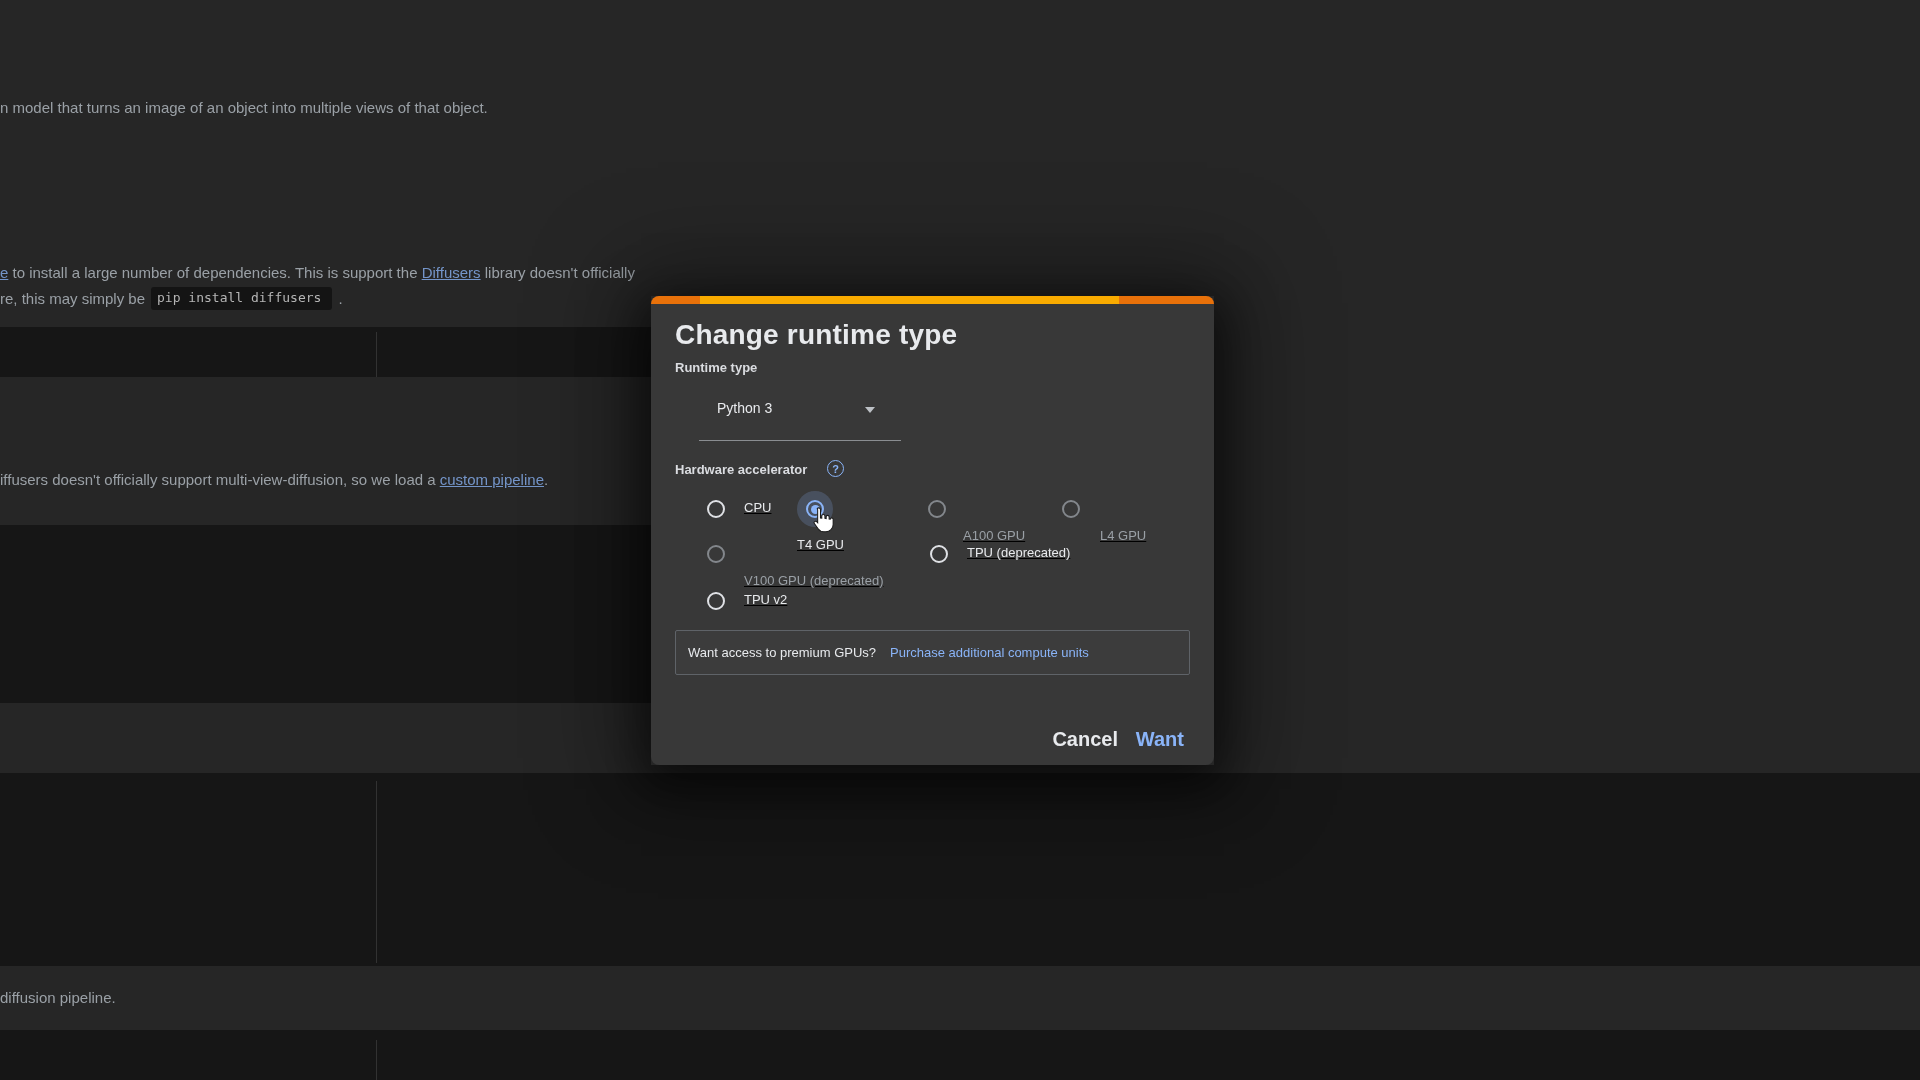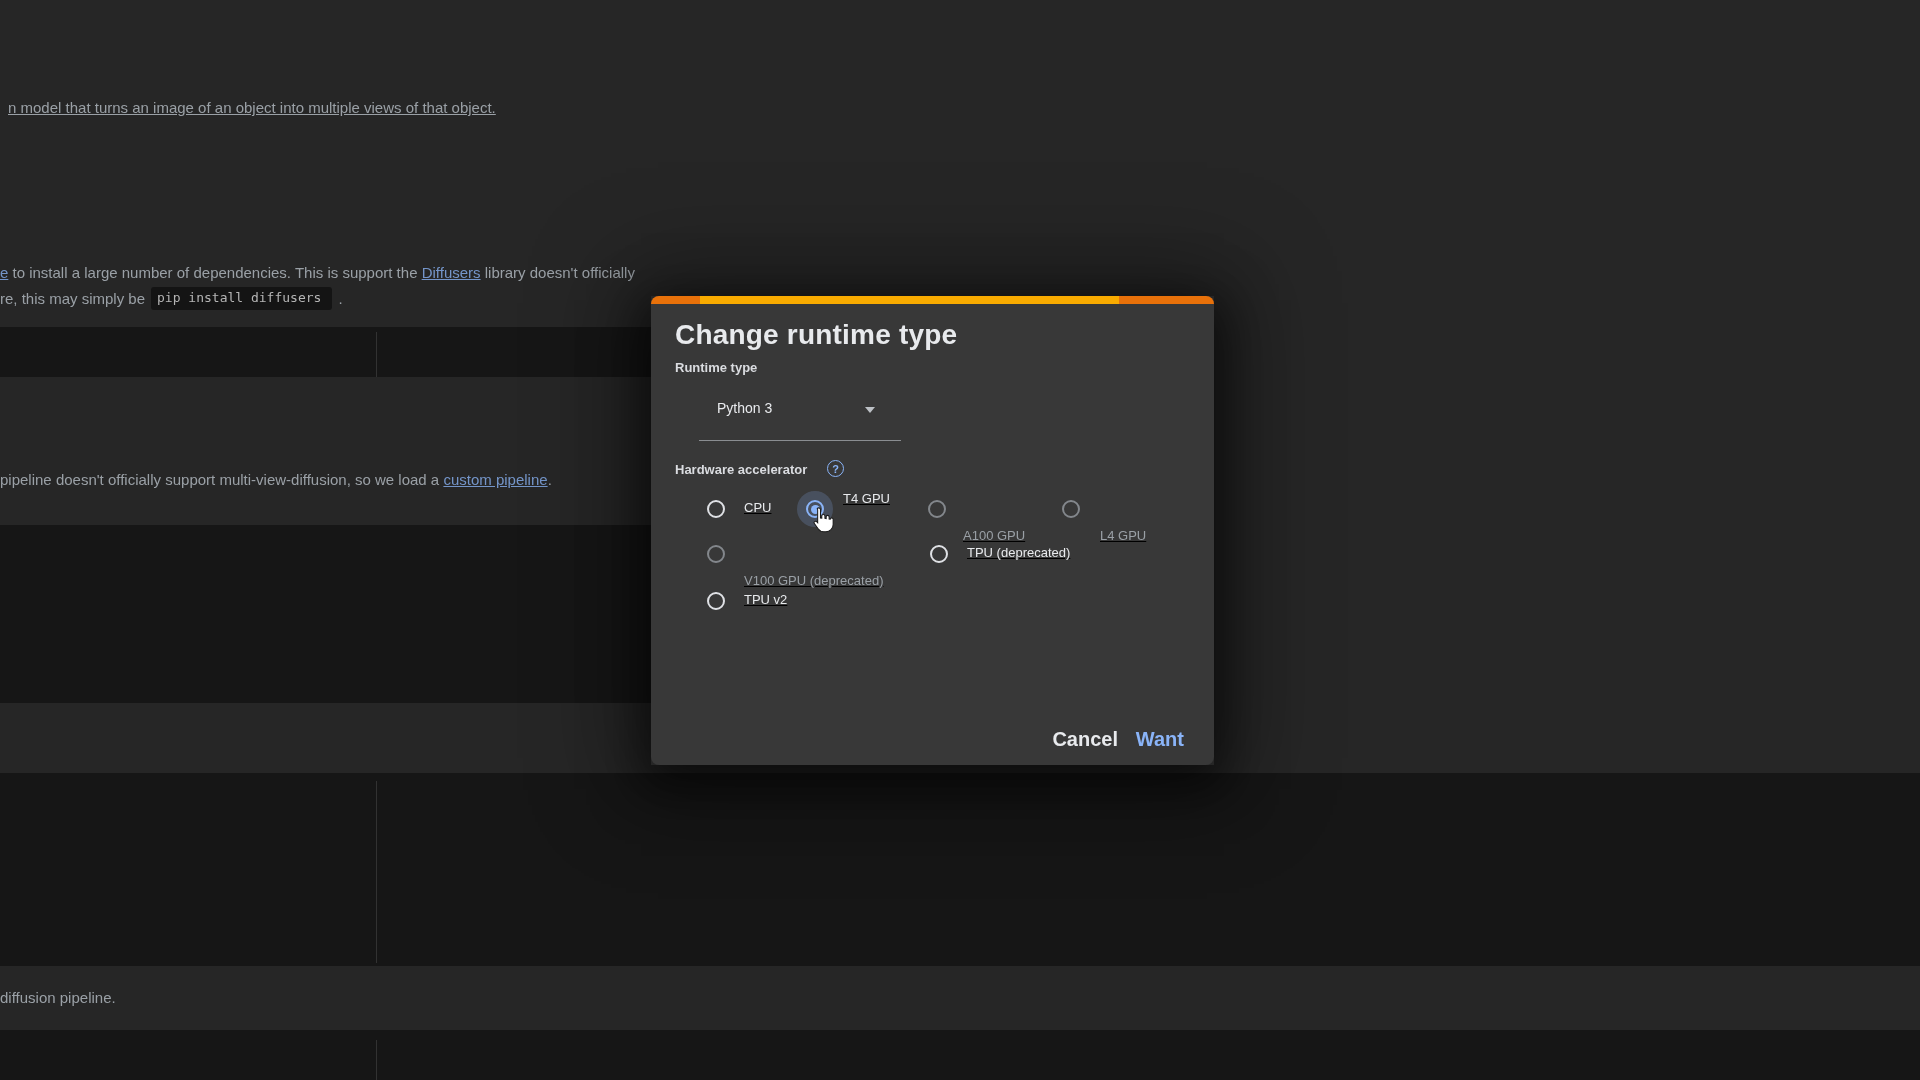--- a/index.html
+++ b/index.html
@@ -71,57 +71,57 @@
 
   .opt { position:absolute; display:flex; align-items:flex-start; gap:19px; cursor:pointer;text-decoration:underline; }
   .radio { width:18px; height:18px; border-radius:50%; border:2px solid #dfe1e5; flex:0 0 18px; }
   .radio.disabled { border-color:#83878c; }
   .halo { width:36px; height:36px; border-radius:50%; background:rgba(138,180,248,0.20);
     display:flex; align-items:center; justify-content:center; flex:0 0 36px; }
   .radio.selected { border-color:#8ab4f8; display:flex; align-items:center; justify-content:center; }
   .radio-dot { width:9px; height:9px; border-radius:50%; background:#8ab4f8; }
   .opt-label { font-size:13px; font-weight:500; color:#e8eaed; white-space:nowrap; }
   .opt-label.disabled { color:#9aa0a6;margin-top:28px; }
-  .opt.t4 { gap:10px; }
+  .opt.t4 { gap:10px;flex-direction:column; }
 
   .banner { position:absolute; left:24px; top:334px; width:515px; height:45px;
     border:1px solid #5f6368; border-radius:2px; background:#3c3c3c;
     display:flex; align-items:center; padding-left:12px; gap:14px; }
   .banner-q { font-size:13px; font-weight:500; color:#e8eaed; }
   .banner-link { font-size:13px; font-weight:500; color:#8ab4f8; cursor:pointer; }
 
   .btn { position:absolute; top:430px; height:26px; line-height:26px;
     font-size:20px; font-weight:600; cursor:pointer; }
   .btn-cancel { right:96px; color:#e8eaed; }
   .btn-save { right:30px; color:#8ab4f8; }
 
   .cursor { position:absolute; left:809px; top:505px; width:28px; height:32px; z-index:9; }
 </style>
 </head>
 <body>
 
-<div class="bgtext" style="left:8px; top:99px;text-decoration:underline;">n model that turns an image of an object into multiple views of that object.</div>
+<div class="bgtext" style="left:0; top:99px;">n model that turns an image of an object into multiple views of that object.</div>
 
 <div class="bgtext" style="left:0; top:264px;">
   <span class="bglink">e</span><span> to install a large number of dependencies. This is support the </span><span class="bglink">Diffusers</span><span> library doesn't officially</span>
 </div>
 
 <div class="bgtext" style="left:0; top:287px; display:flex; align-items:center; gap:6px;">
   <span>re, this may simply be</span>
   <span class="chip">pip install diffusers</span>
   <span>.</span>
 </div>
 
 <div class="codeblock" style="left:0; top:327px; width:652px; height:50px;">
   <div class="mono" style="left:2px; top:343px;"><span class="u">face.co/spaces/dylanebert/multi-view-diffusion/raw/main/requirements.txt</span></div>
 </div>
 <div class="vline" style="left:376px; top:332px; height:45px;"></div>
 
 <div class="bgtext" style="left:0; top:471px;">
-  <span>pipeline doesn't officially support multi-view-diffusion, so we load a </span><span class="bglink">custom pipeline</span><span>.</span>
+  <span>iffusers doesn't officially support multi-view-diffusion, so we load a </span><span class="bglink">custom pipeline</span><span>.</span>
 </div>
 
 <div class="codeblock" style="left:0; top:525px; width:652px; height:178px;">
   <div class="mono" style="left:2px; top:545px;">Pipeline</div>
 
 </div>
 
 <div class="codeblock" style="left:0; top:773px; width:1920px; height:193px;">
   
   
@@ -184,20 +184,24 @@
   <div class="opt" style="left:279px; top:249px;">
     <span class="radio"></span>
     <span class="opt-label">TPU (deprecated)</span>
   </div>
 
   <div class="opt" style="left:56px; top:296px;">
     <span class="radio"></span>
     <span class="opt-label">TPU v2</span>
   </div>
 
+  <div class="banner">
+    <span class="banner-q">Want access to premium GPUs?</span>
+    <span class="banner-link">Purchase additional compute units</span>
+  </div>
 
   <div class="btn btn-cancel">Cancel</div>
   <div class="btn btn-save">Want</div>
 </div>
 
 <svg class="cursor" viewBox="0 0 32 36">
   <path d="M11 3 c1.2 0 2.1 .9 2.1 2.1 v9.4 l1.5 .2 v-2.4 c0-1 .8-1.8 1.8-1.8 s1.8 .8 1.8 1.8 v2.7 l1.4 .2 v-1.9 c0-.9 .8-1.7 1.7-1.7 s1.7 .8 1.7 1.7 v2.4 l1.3 .2 c.1-.8 .8-1.4 1.6-1.4 .9 0 1.7 .7 1.7 1.6 v5.9 c0 4.6-3.7 8.3-8.3 8.3 h-2.3 c-2.6 0-5.1-1.3-6.6-3.4 l-4.3-6 c-.5-.7-.4-1.7 .3-2.3 .7-.6 1.8-.5 2.4 .2 l1.1 1.2 V5.1 C8.9 3.9 9.8 3 11 3 z" fill="#ffffff" stroke="#1a1a1a" stroke-width="1.2"></path>
 </svg>
 
 </body></html>

